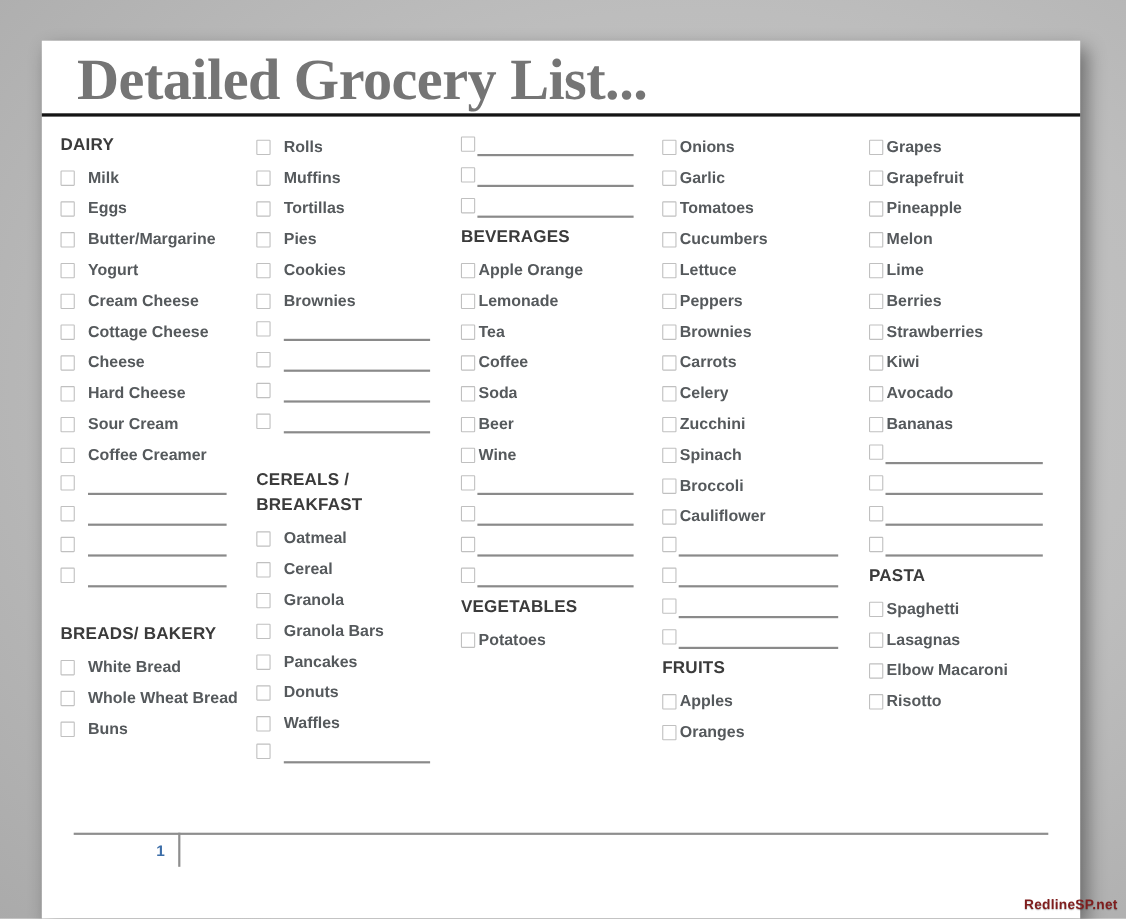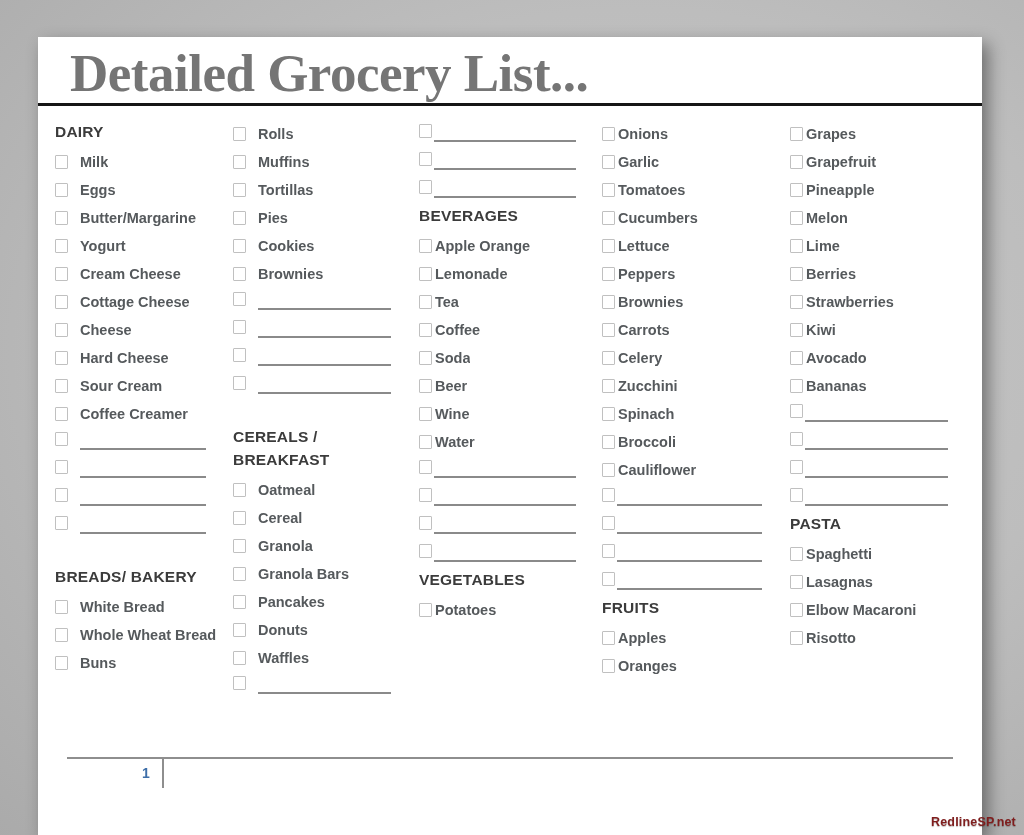--- a/index.html
+++ b/index.html
@@ -359,24 +359,20 @@
           <span class="label">Soda</span>
         </div>
         <div class="row">
           <span class="cbx"></span>
           <span class="label">Beer</span>
         </div>
         <div class="row">
           <span class="cbx"></span>
           <span class="label">Wine</span>
         </div>
-        <div class="row">
-          <span class="cbx"></span>
-          <span class="label">Water</span>
-        </div>
         <div class="row blank">
           <span class="cbx"></span>
           <span class="blank-line"></span>
         </div>
         <div class="row blank">
           <span class="cbx"></span>
           <span class="blank-line"></span>
         </div>
         <div class="row blank">
           <span class="cbx"></span>

